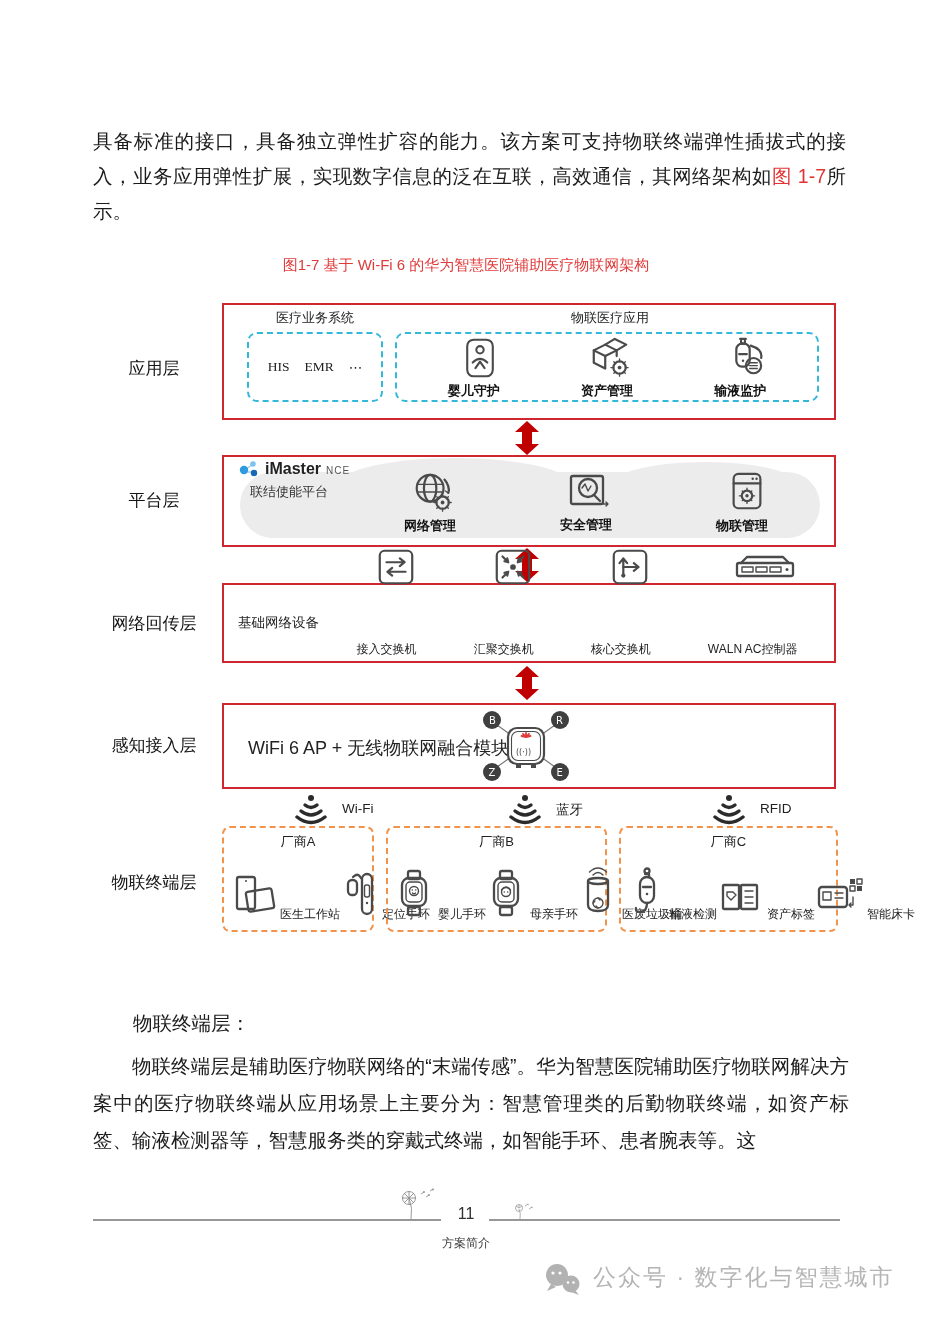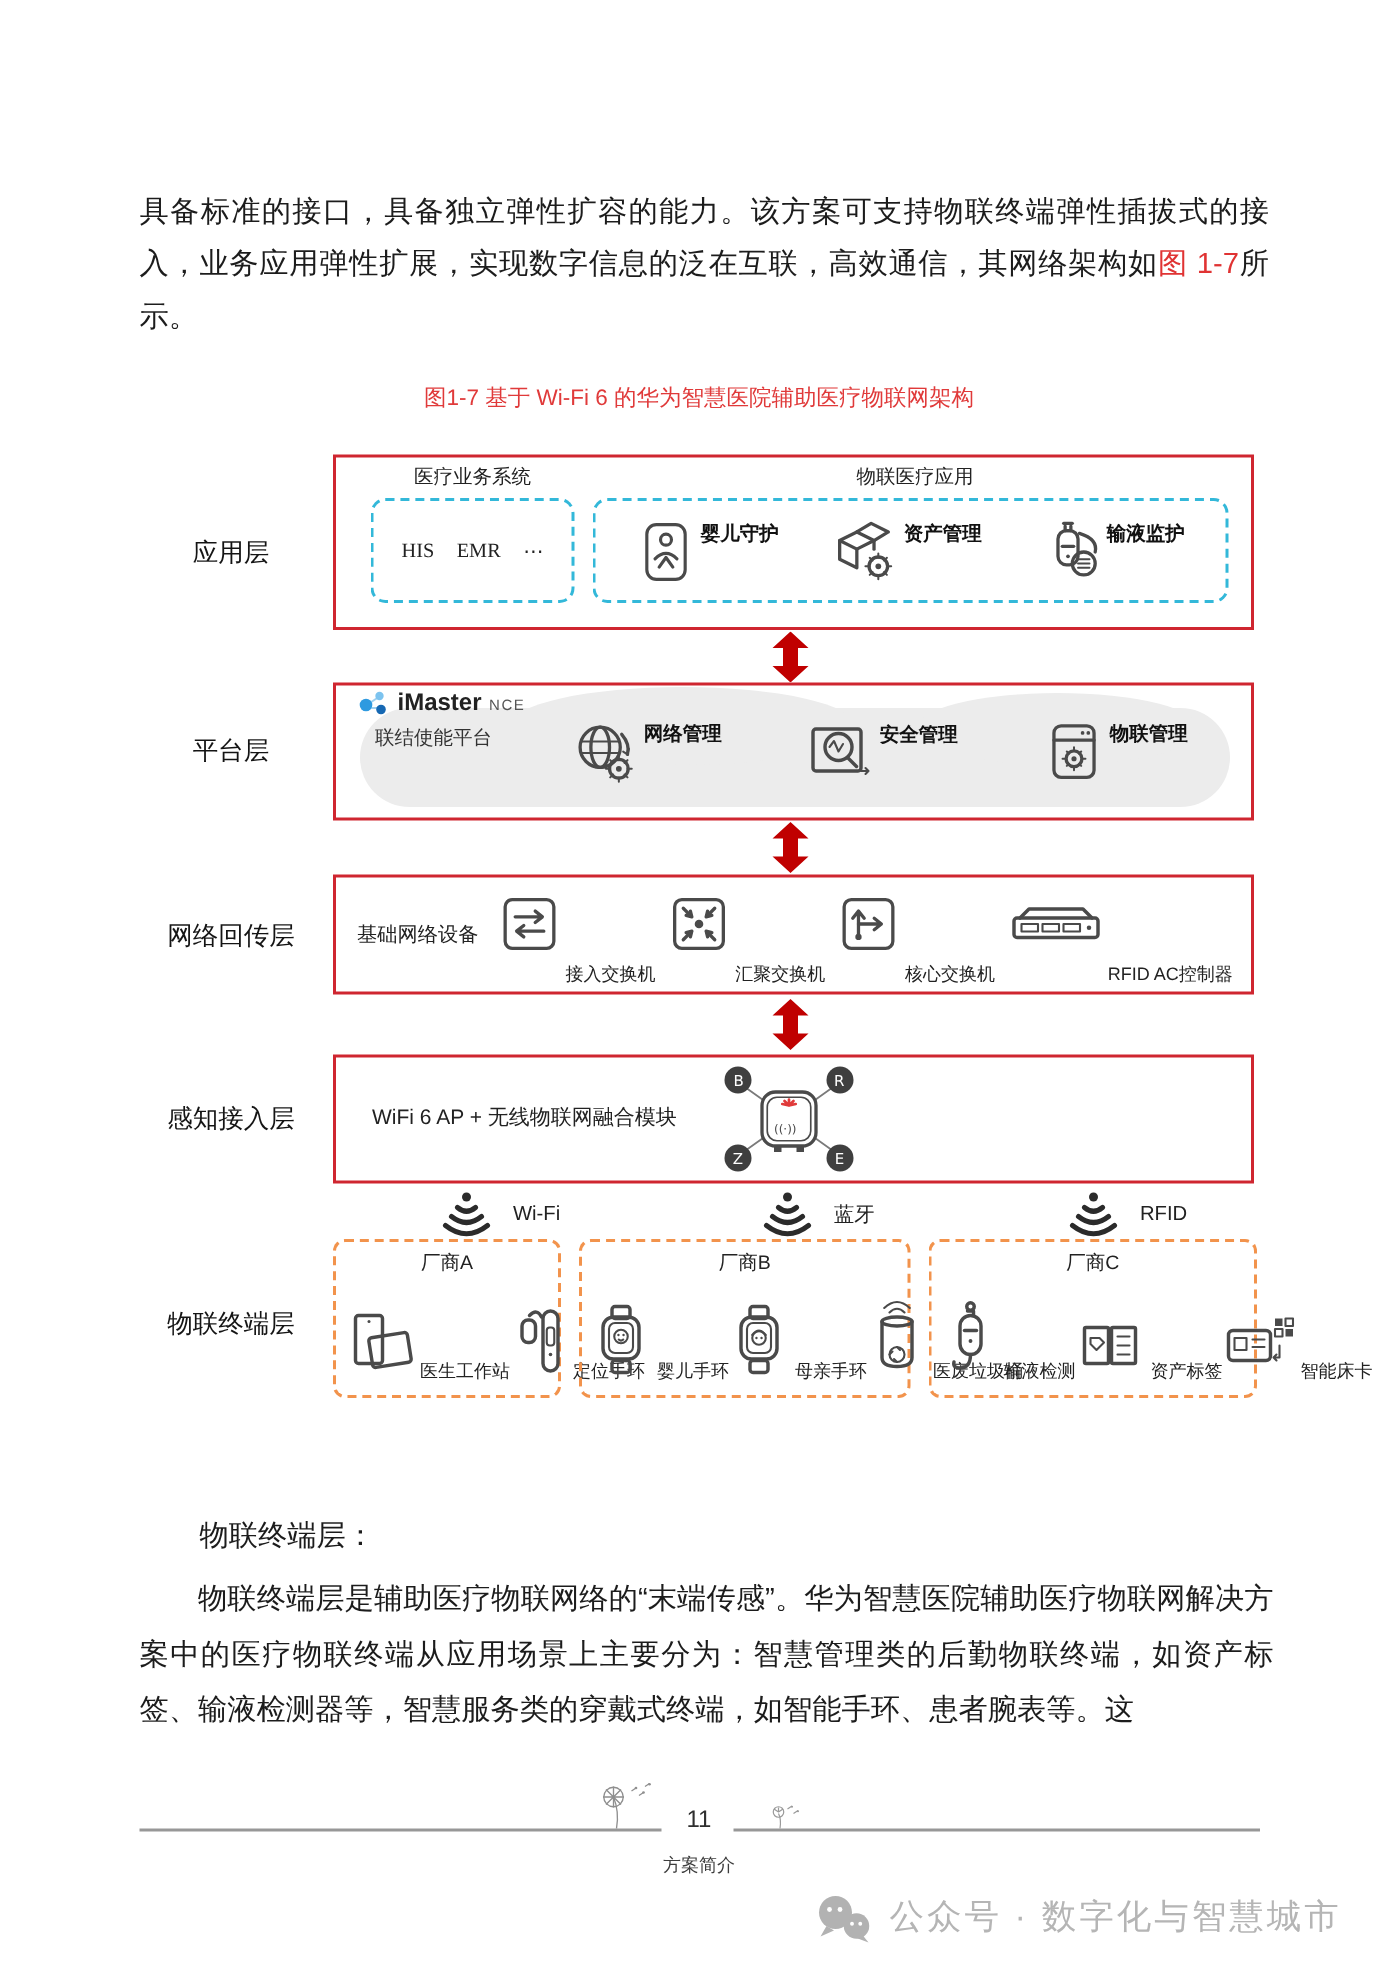--- a/index.html
+++ b/index.html
@@ -22,21 +22,21 @@
   .redbox{border:2px solid #cf2630;background:#fff;}
   .box-app{left:222px;top:303px;width:614px;height:117px;}
   .box-platform{left:222px;top:455px;width:614px;height:92px;}
   .box-network{left:222px;top:583px;width:614px;height:80px;}
   .box-perception{left:222px;top:703px;width:614px;height:86px;}
 
   .cyanbox{border:2px dashed #33b8d9;border-radius:10px;}
   .orangebox{border:2px dashed #f2934c;border-radius:8px;}
 
   .small-title{font-size:13px;color:#222;text-align:center;}
-  .item-col{display:flex;flex-direction:row;align-items:flex-start;gap:3px;}
+  .item-col{display:flex;flex-direction:column;align-items:flex-end;gap:3px;}
   .item-label{font-size:13px;font-weight:600;color:#111;white-space:nowrap;}
   .item-label-sm{font-size:12px;color:#222;white-space:nowrap;margin-top:48px;}
 
   .sys-box{left:247px;top:332px;width:136px;height:70px;display:flex;align-items:center;
            justify-content:center;gap:15px;font-size:13.5px;color:#222;font-family:Liberation Serif, serif;}
   .iot-box{left:395px;top:332px;width:424px;height:70px;display:flex;align-items:center;
            justify-content:space-around;padding:4px 10px 2px;}
 
   .cloud{background:#ececec;border-radius:45px;}
   .brand-row{display:flex;align-items:center;gap:5px;}
@@ -44,21 +44,21 @@
   .brand-suffix{font-size:10px;color:#555;letter-spacing:1px;margin-top:3px;}
   .brand-sub{font-size:13px;color:#333;}
   .platform-items{left:352px;top:461px;width:468px;height:82px;display:flex;
                   justify-content:space-around;align-items:center;}
 
   .net-label{left:238px;top:614px;font-size:13.5px;color:#222;}
   .network-items{left:328px;top:588px;width:498px;height:70px;display:flex;
                  justify-content:space-around;align-items:flex-end;}
   .net-item .icon-slot{height:46px;display:flex;align-items:center;justify-content:center;}
 
-  .percep-label{left:248px;top:736px;font-size:14px;color:#222;}
+  .percep-label{left:248px;top:736px;font-size:18px;color:#222;}
 
   .varrow{width:28px;height:34px;}
   .arrow1{left:513px;top:421px;}
   .arrow2{left:513px;top:548px;}
   .arrow3{left:513px;top:666px;}
 
   .wifi-label{font-size:13.5px;color:#222;}
 
   .vendor{top:826px;height:106px;padding-top:5px;display:flex;flex-direction:column;}
   .vendor-name{font-size:13px;color:#222;text-align:center;}
@@ -248,21 +248,21 @@
       <div class="icon-slot">
           <svg class="ic" width="64" height="40" viewBox="0 0 64 40">
         <path d="M8 16 L14 10 H50 L56 16"></path>
         <rect x="4" y="16" width="56" height="13" rx="2"></rect>
         <rect x="9" y="20" width="11" height="5" class="thin"></rect>
         <rect x="23" y="20" width="11" height="5" class="thin"></rect>
         <rect x="37" y="20" width="11" height="5" class="thin"></rect>
         <circle cx="54" cy="22.5" r="1.5" class="fl"></circle>
       </svg>
         </div>
-      <span class="item-label-sm">RFID AC控制器</span>
+      <span class="item-label-sm">WALN AC控制器</span>
     </div>
   </div>
 
   <svg class="abs varrow arrow3" viewBox="0 0 28 34">
     <path d="M14 0 L26 11 H19 V23 H26 L14 34 L2 23 H9 V11 H2 Z" fill="#c00000"></path>
   </svg>
 
   <div class="abs redbox box-perception"></div>
   <div class="abs percep-label">WiFi 6 AP + 无线物联网融合模块</div>
 

